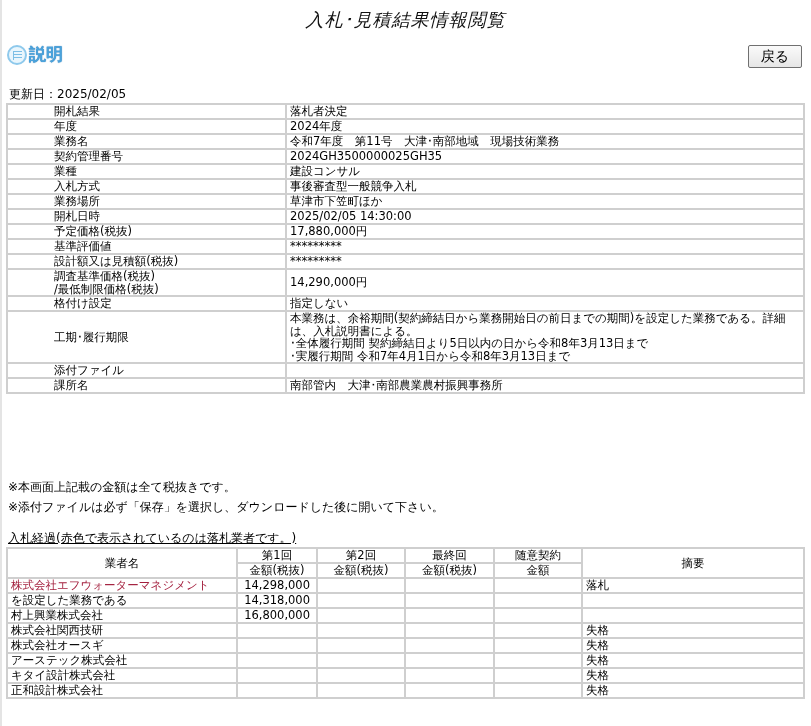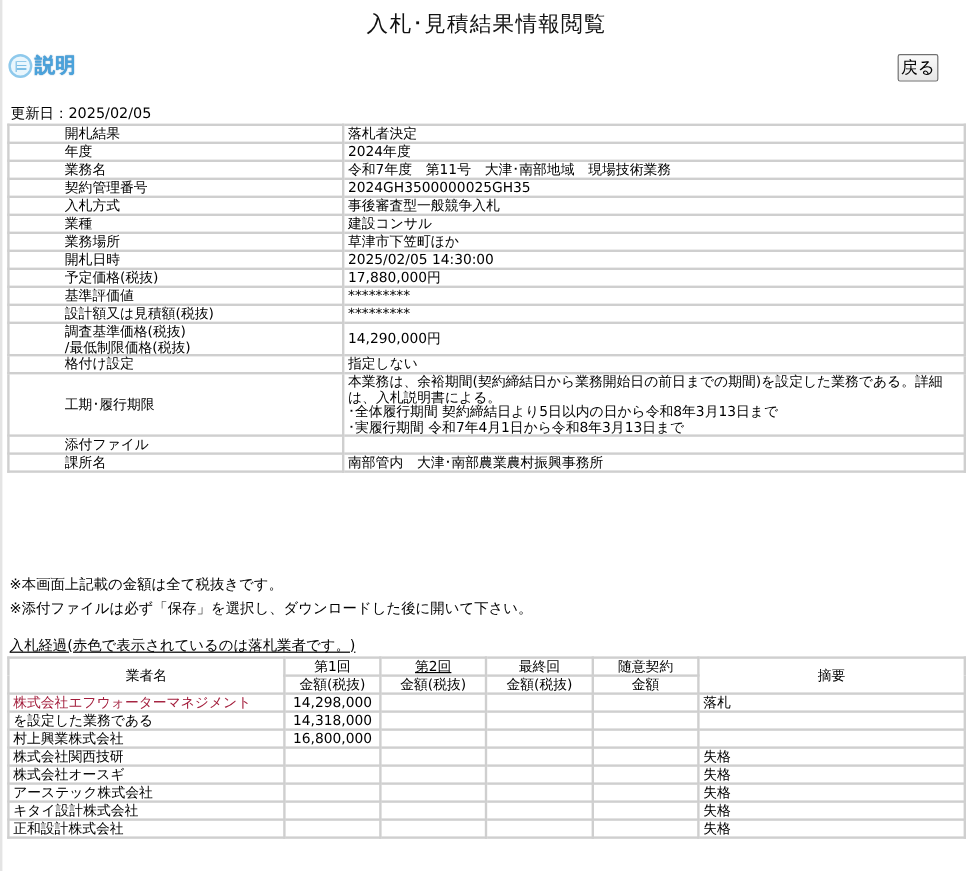--- a/index.html
+++ b/index.html
@@ -4,40 +4,40 @@
   <style>
     html, body { margin: 0; padding: 0; background: #ffffff; }
     body {
       width: 811px; height: 726px; overflow: hidden; position: relative;
       font-family: "DejaVu Sans", "Liberation Sans", sans-serif;
       font-size: 12px; color: #000;
     }
     .left-edge { position: absolute; left: 0; top: 0; width: 2px; height: 726px; background: #e4e4e4; }
     .page-title {
       position: absolute; top: 8px; left: 0; width: 811px; text-align: center;
-      font-size: 18px; letter-spacing: 1px; color: #111;
+      font-size: 18px; letter-spacing: 1px; color: #111; font-style: italic;
     }
     .help-link {
       position: absolute; left: 7px; top: 43px; display: flex; align-items: center; cursor: pointer;
     }
     .help-icon {
       width: 20px; height: 20px; border-radius: 50%; border: 2px solid #8ec9ec;
       background: #e9f6fd; box-sizing: border-box; position: relative;
     }
     .help-icon::before {
       content: ""; position: absolute; left: 4px; top: 4px; width: 8px; height: 9px;
       background: repeating-linear-gradient(#7dbfe6 0 1px, transparent 1px 3px);
       border-left: 1px solid #7dbfe6;
     }
     .help-label {
       margin-left: 2px; font-size: 17px; font-weight: bold; color: #4aa3dc;
       text-shadow: 0 0 1px #1d6aa8;
     }
     .back-button {
-      position: absolute; left: 748px; top: 45px; width: 34px; height: 23px;
+      position: absolute; left: 748px; top: 45px; width: 54px; height: 23px;
       border: 1px solid #707070; border-radius: 2px; background: linear-gradient(#fafafa, #e6e6e6);
       font-size: 14px; font-family: "DejaVu Sans", sans-serif; padding: 0; cursor: pointer;
     }
     .updated {
       position: absolute; left: 9px; top: 86px; font-size: 12px;
     }
     table { border-collapse: collapse; }
     .info-table {
       position: absolute; left: 6px; top: 103px; width: 799px;
     }
@@ -56,21 +56,21 @@
     }
     .bid-table td, .bid-table th {
       border: 2px solid #cfcfcf; padding: 0 3px; height: 13px; line-height: 13px;
       font-size: 11.5px; font-weight: normal; white-space: nowrap;
     }
     .bid-table th { text-align: center; }
     .bid-table td.num { text-align: right; padding-right: 6px; }
     .winner { color: #a31e3c; }
     .col-name { width: 222px; }
     .col-amt { width: 72px; }
-    .col-amt2 { width: 80px; text-decoration: underline; }
+    .col-amt2 { width: 80px; }
     .col-amt3 { width: 81px; }
     .col-amt4 { width: 80px; }
   </style>
 </head>
 <body>
 
 <div class="left-edge"></div>
 
 <div class="page-title">入札･見積結果情報閲覧</div>
 
@@ -95,26 +95,26 @@
       </tr>
     <tr>
         <td class="label">業務名</td>
         <td>令和7年度　第11号　大津･南部地域　現場技術業務</td>
       </tr>
     <tr>
         <td class="label">契約管理番号</td>
         <td>2024GH3500000025GH35</td>
       </tr>
     <tr>
+        <td class="label">業種</td>
+        <td>建設コンサル</td>
+      </tr>
+    <tr>
         <td class="label">入札方式</td>
         <td>事後審査型一般競争入札</td>
-      </tr>
-    <tr>
-        <td class="label">業種</td>
-        <td>建設コンサル</td>
       </tr>
     <tr>
         <td class="label">業務場所</td>
         <td>草津市下笠町ほか</td>
       </tr>
     <tr>
         <td class="label">開札日時</td>
         <td>2025/02/05 14:30:00</td>
       </tr>
     <tr>

